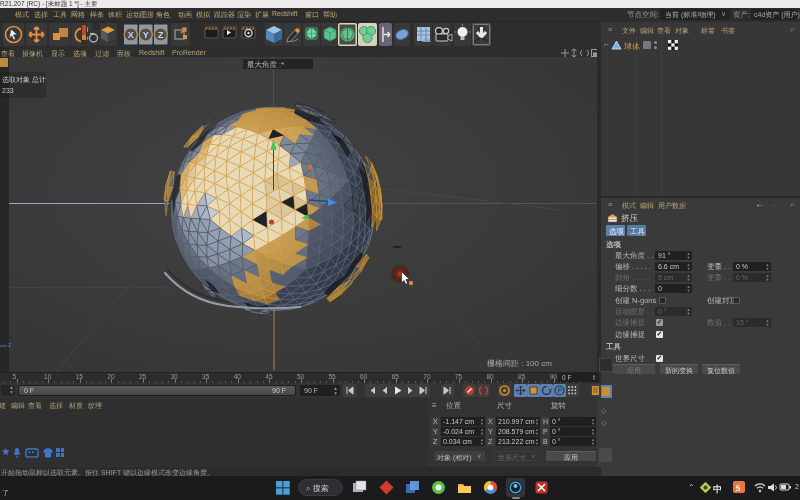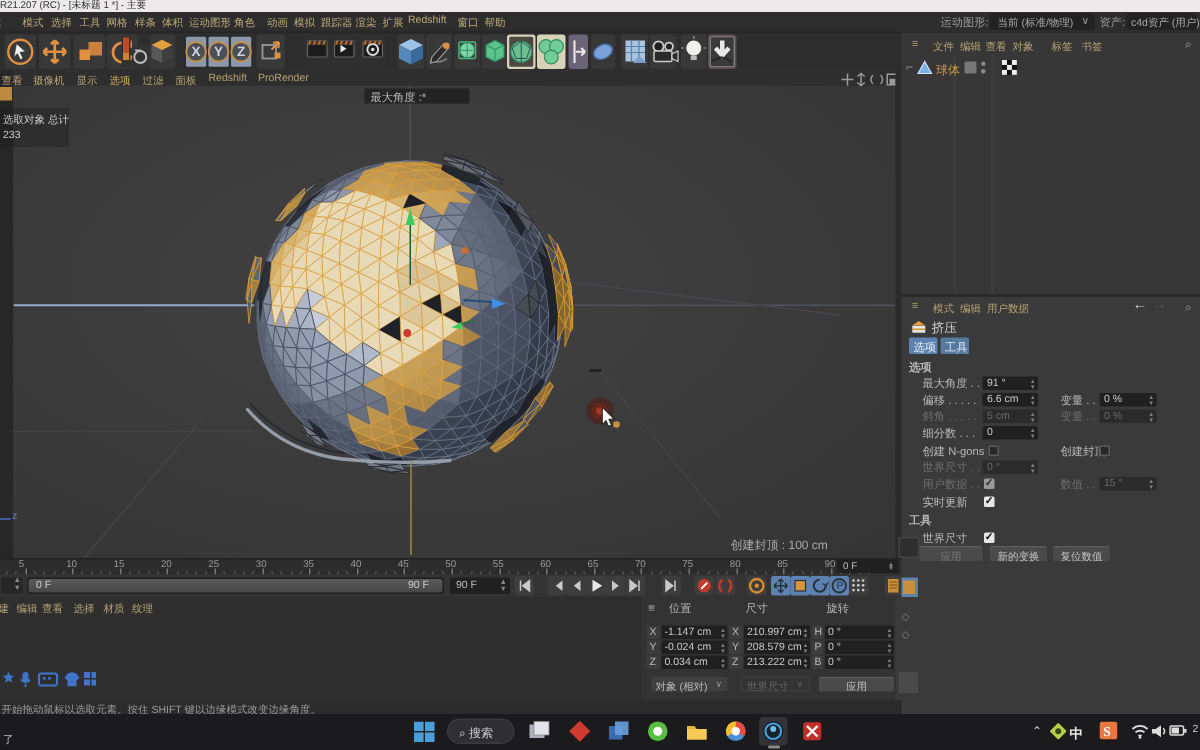--- a/index.html
+++ b/index.html
@@ -136,21 +136,21 @@
       <circle cx="462.5" cy="10" r="5" fill="#f0f0ee"></circle>
       <path d="M460.5 15 h4 v3 h-4 z" fill="#bbb"></path>
       <path d="M462.5 4 v-2 M456 10 h-2 M469 10 h2" stroke="#999" stroke-width="0.8"></path>
       <rect x="472" y="1" width="19" height="23" rx="2" fill="#55504a"></rect>
       <rect x="473.5" y="2.5" width="16" height="20" rx="1" fill="#3a3a3a" stroke="#888" stroke-width="0.8"></rect>
       <path d="M481.5 5 v8 M477 10 l4.5 5 4.5 -5" stroke="#e8e8e8" stroke-width="3" fill="none"></path>
       <path d="M474 19 l7 -3 7 3" stroke="#222" stroke-width="1" fill="none"></path>
     </svg>
 
 <div class="abs" style="left:601px;top:8px;width:199px;height:14px;background:#2d2d2d"></div>
-<div class="tx" style="left:627px;top:9.5px;font-size:7.5px;color:#999">运动图形:</div>
+<div class="tx" style="left:627px;top:9.5px;font-size:7.5px;color:#999">节点空间:</div>
 <div class="abs" style="left:660px;top:9px;width:70px;height:11px;background:#222;border-radius:2px"></div>
 <div class="tx" style="left:665px;top:10px;font-size:7px;color:#aaa">当前 (标准/物理)</div>
 <div class="tx" style="left:721px;top:9.5px;font-size:7px;color:#999">∨</div>
 <div class="tx" style="left:733px;top:9.5px;font-size:7.5px;color:#999">资产:</div>
 <div class="abs" style="left:751px;top:9px;width:47px;height:11px;background:#222;border-radius:2px"></div>
 <div class="tx" style="left:754px;top:10px;font-size:7px;color:#aaa">c4d资产 (用户)</div>
 
 <div class="abs" style="left:0;top:47px;width:9px;height:325px;background:#272727"></div>
 <div class="abs" style="left:0;top:58px;width:8px;height:9px;background:#c08a3e"></div>
 
@@ -932,21 +932,21 @@
 <path d="M 392.5 214.5 l 0 11.5 l 2.5 -2.5 l 1.7 3.8 l 2 -1 l -1.7 -3.7 l 3.4 -0.35 z" fill="#fff" stroke="#222" stroke-width="0.7"></path>
 </svg>
 
 <div class="abs" style="left:243px;top:59px;width:70px;height:10px;background:#242424"></div>
 <div class="tx" style="left:247px;top:60px;font-size:7.5px;color:#bbb">最大角度 :*</div>
 
 <div class="abs" style="left:0px;top:72px;width:46px;height:26px;background:rgba(25,25,25,0.35)"></div>
 <div class="tx" style="left:2px;top:75px;font-size:7px;color:#c8c8c8">选取对象 总计</div>
 <div class="tx" style="left:2px;top:87px;font-size:7px;color:#c8c8c8">233</div>
 
-<div class="tx" style="left:487px;top:358px;font-size:8px;color:#aaa">创建封顶 : 100 cm</div>
+<div class="tx" style="left:487px;top:358px;font-size:8px;color:#aaa">栅格间距 : 100 cm</div>
 
 <svg class="abs" style="left:560px;top:48px" width="40" height="10" viewBox="0 0 40 10">
 <g stroke="#9a9a9a" stroke-width="1" fill="none">
 <path d="M5 1 L5 9 M1 5 L9 5"></path>
         <path d="M14 1 L14 9 M11.5 3 L14 1 L16.5 3 M11.5 7 L14 9 L16.5 7"></path>
 <path d="M22 2 a4 4 0 0 0 0 6 M27 2 a4 4 0 0 1 0 6"></path>
 <rect x="31.5" y="1.5" width="7" height="7"></rect>
         <rect x="33" y="4.5" width="4" height="4" fill="#9a9a9a" stroke="none"></rect>
 </g>
     </svg>
@@ -1031,32 +1031,32 @@
     <div class="tx" style="left:736px;top:274px;font-size:7px;color:#6a6a6a">0 %</div>
     <div class="tx" style="left:765.5px;top:274px;font-size:4px;color:#808080;line-height:3.5px">▲<br>▼</div>
     <div class="tx" style="left:615px;top:284px;font-size:7.5px;color:#b8b8b8">细分数 . . .</div>
     <div class="abs" style="left:655px;top:284px;width:37px;height:9px;background:#202020;border-radius:1px"></div>
     <div class="tx" style="left:658px;top:285px;font-size:7px;color:#c8c8c8">0</div>
     <div class="tx" style="left:686.5px;top:285px;font-size:4px;color:#808080;line-height:3.5px">▲<br>▼</div>
     <div class="tx" style="left:615px;top:296px;font-size:7.5px;color:#b8b8b8">创建 N-gons</div>
     <div class="abs" style="left:659px;top:297px;width:7px;height:7px;background:#282828;border:1px solid #5a5a5a;border-radius:1px"></div>
     <div class="tx" style="left:707px;top:296px;font-size:7.5px;color:#b8b8b8">创建封顶</div>
     <div class="abs" style="left:733px;top:297px;width:7px;height:7px;background:#282828;border:1px solid #5a5a5a;border-radius:1px"></div>
-    <div class="tx" style="left:615px;top:307px;font-size:7.5px;color:#6e6e6e">世界尺寸 . .</div>
+    <div class="tx" style="left:615px;top:307px;font-size:7.5px;color:#6e6e6e">运动图形 . .</div>
     <div class="abs" style="left:655px;top:307px;width:37px;height:9px;background:#2b2b2b;border-radius:1px"></div>
     <div class="tx" style="left:658px;top:308px;font-size:7px;color:#6a6a6a">0 °</div>
     <div class="tx" style="left:686.5px;top:308px;font-size:4px;color:#808080;line-height:3.5px">▲<br>▼</div>
-    <div class="tx" style="left:615px;top:318px;font-size:7.5px;color:#6e6e6e">用户数据 . .</div>
+    <div class="tx" style="left:615px;top:318px;font-size:7.5px;color:#6e6e6e">边缘捕捉 . .</div>
     <div class="abs" style="left:656px;top:319px;width:7px;height:7px;background:#9a9a9a;border-radius:1px"></div>
     <div class="tx" style="left:656.5px;top:318px;font-size:7px;color:#333;font-weight:bold">✓</div>
     <div class="tx" style="left:707px;top:318px;font-size:7.5px;color:#6e6e6e">数值 . . .</div>
     <div class="abs" style="left:733px;top:318px;width:38px;height:9px;background:#2b2b2b;border-radius:1px"></div>
     <div class="tx" style="left:736px;top:319px;font-size:7px;color:#6a6a6a">15 °</div>
     <div class="tx" style="left:765.5px;top:319px;font-size:4px;color:#808080;line-height:3.5px">▲<br>▼</div>
-    <div class="tx" style="left:615px;top:330px;font-size:7.5px;color:#b8b8b8">实时更新</div>
+    <div class="tx" style="left:615px;top:330px;font-size:7.5px;color:#b8b8b8">边缘捕捉</div>
     <div class="abs" style="left:656px;top:331px;width:7px;height:7px;background:#e6e6e6;border-radius:1px"></div>
     <div class="tx" style="left:656.5px;top:330px;font-size:7px;color:#111;font-weight:bold">✓</div>
     <div class="tx" style="left:606px;top:342px;font-size:7.5px;font-weight:bold;color:#b8b8b8">工具</div>
     <div class="tx" style="left:615px;top:354px;font-size:7.5px;color:#b8b8b8">世界尺寸</div>
     <div class="abs" style="left:656px;top:355px;width:7px;height:7px;background:#e6e6e6;border-radius:1px"></div>
     <div class="tx" style="left:656.5px;top:354px;font-size:7px;color:#111;font-weight:bold">✓</div>
     <div class="abs" style="left:613px;top:364px;width:42px;height:10px;background:#4a4a4a;border-radius:1px;border-top:1px solid #5d5d5d"></div>
     <div class="tx" style="left:613px;top:365.5px;font-size:7px;color:#787878;width:42px;text-align:center">应用</div>
     <div class="abs" style="left:660px;top:364px;width:38px;height:10px;background:#4a4a4a;border-radius:1px;border-top:1px solid #5d5d5d"></div>
     <div class="tx" style="left:660px;top:365.5px;font-size:7px;color:#c2c2c2;width:38px;text-align:center">新的变换</div>

